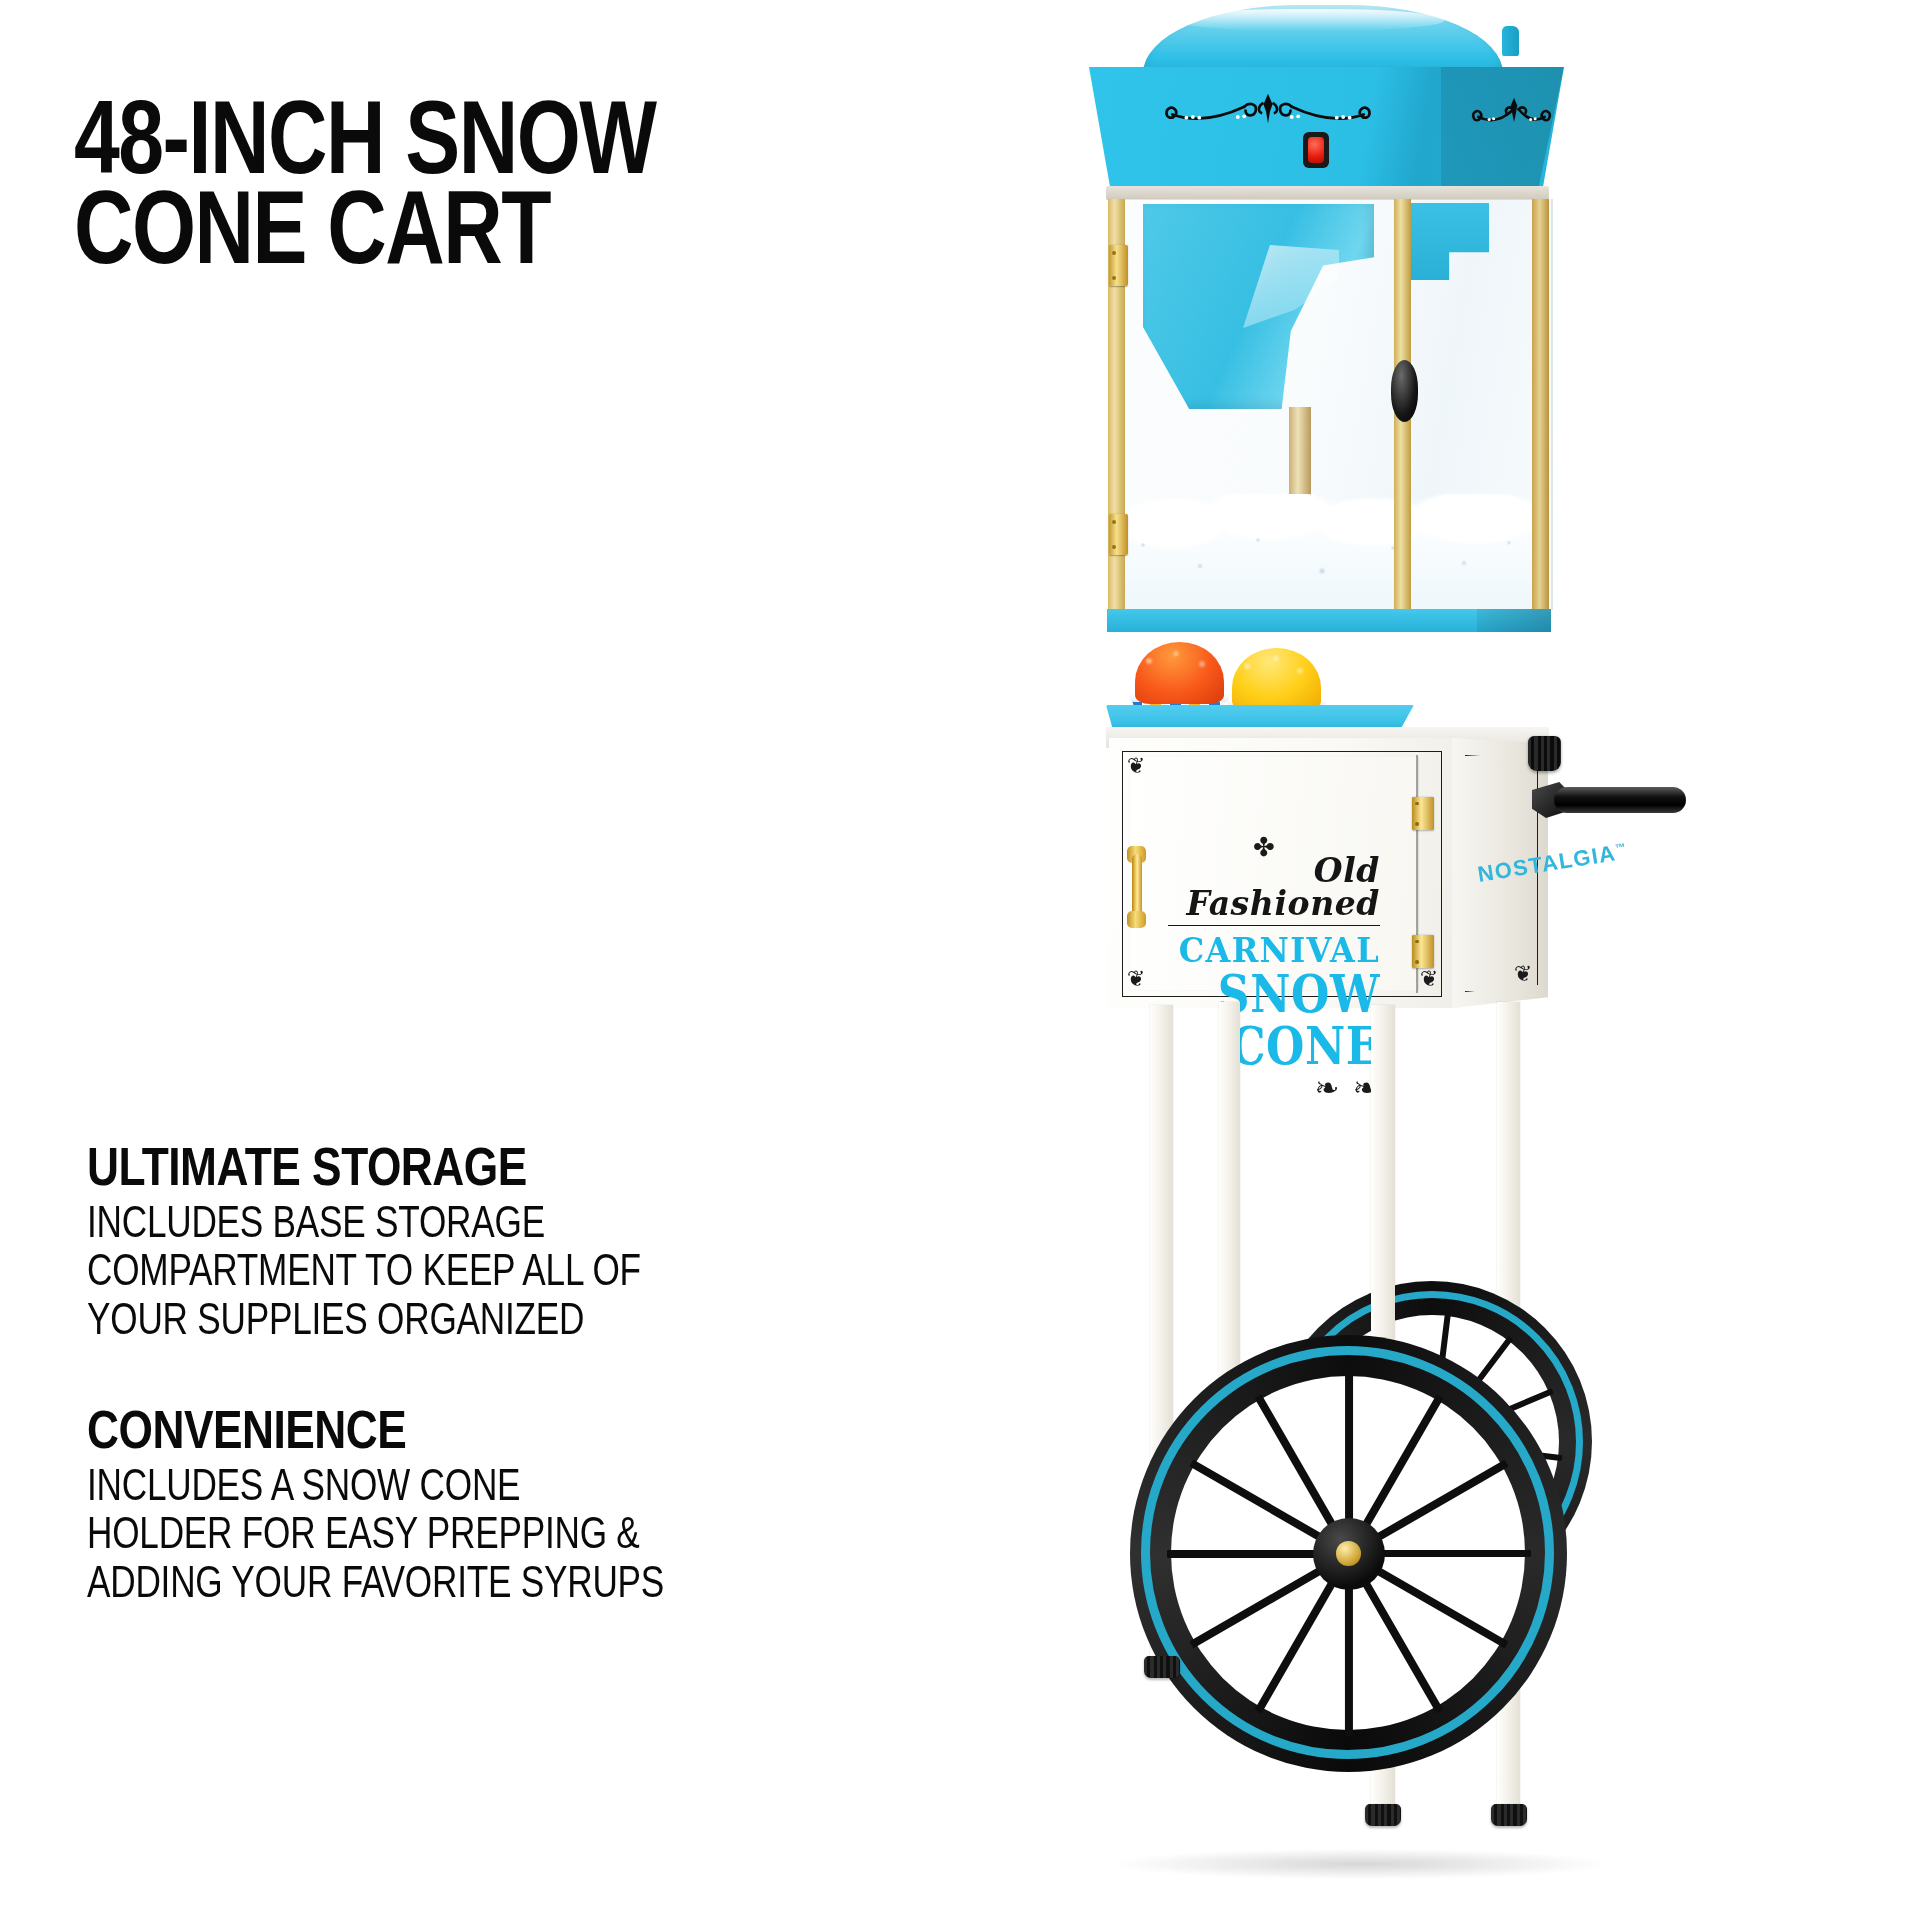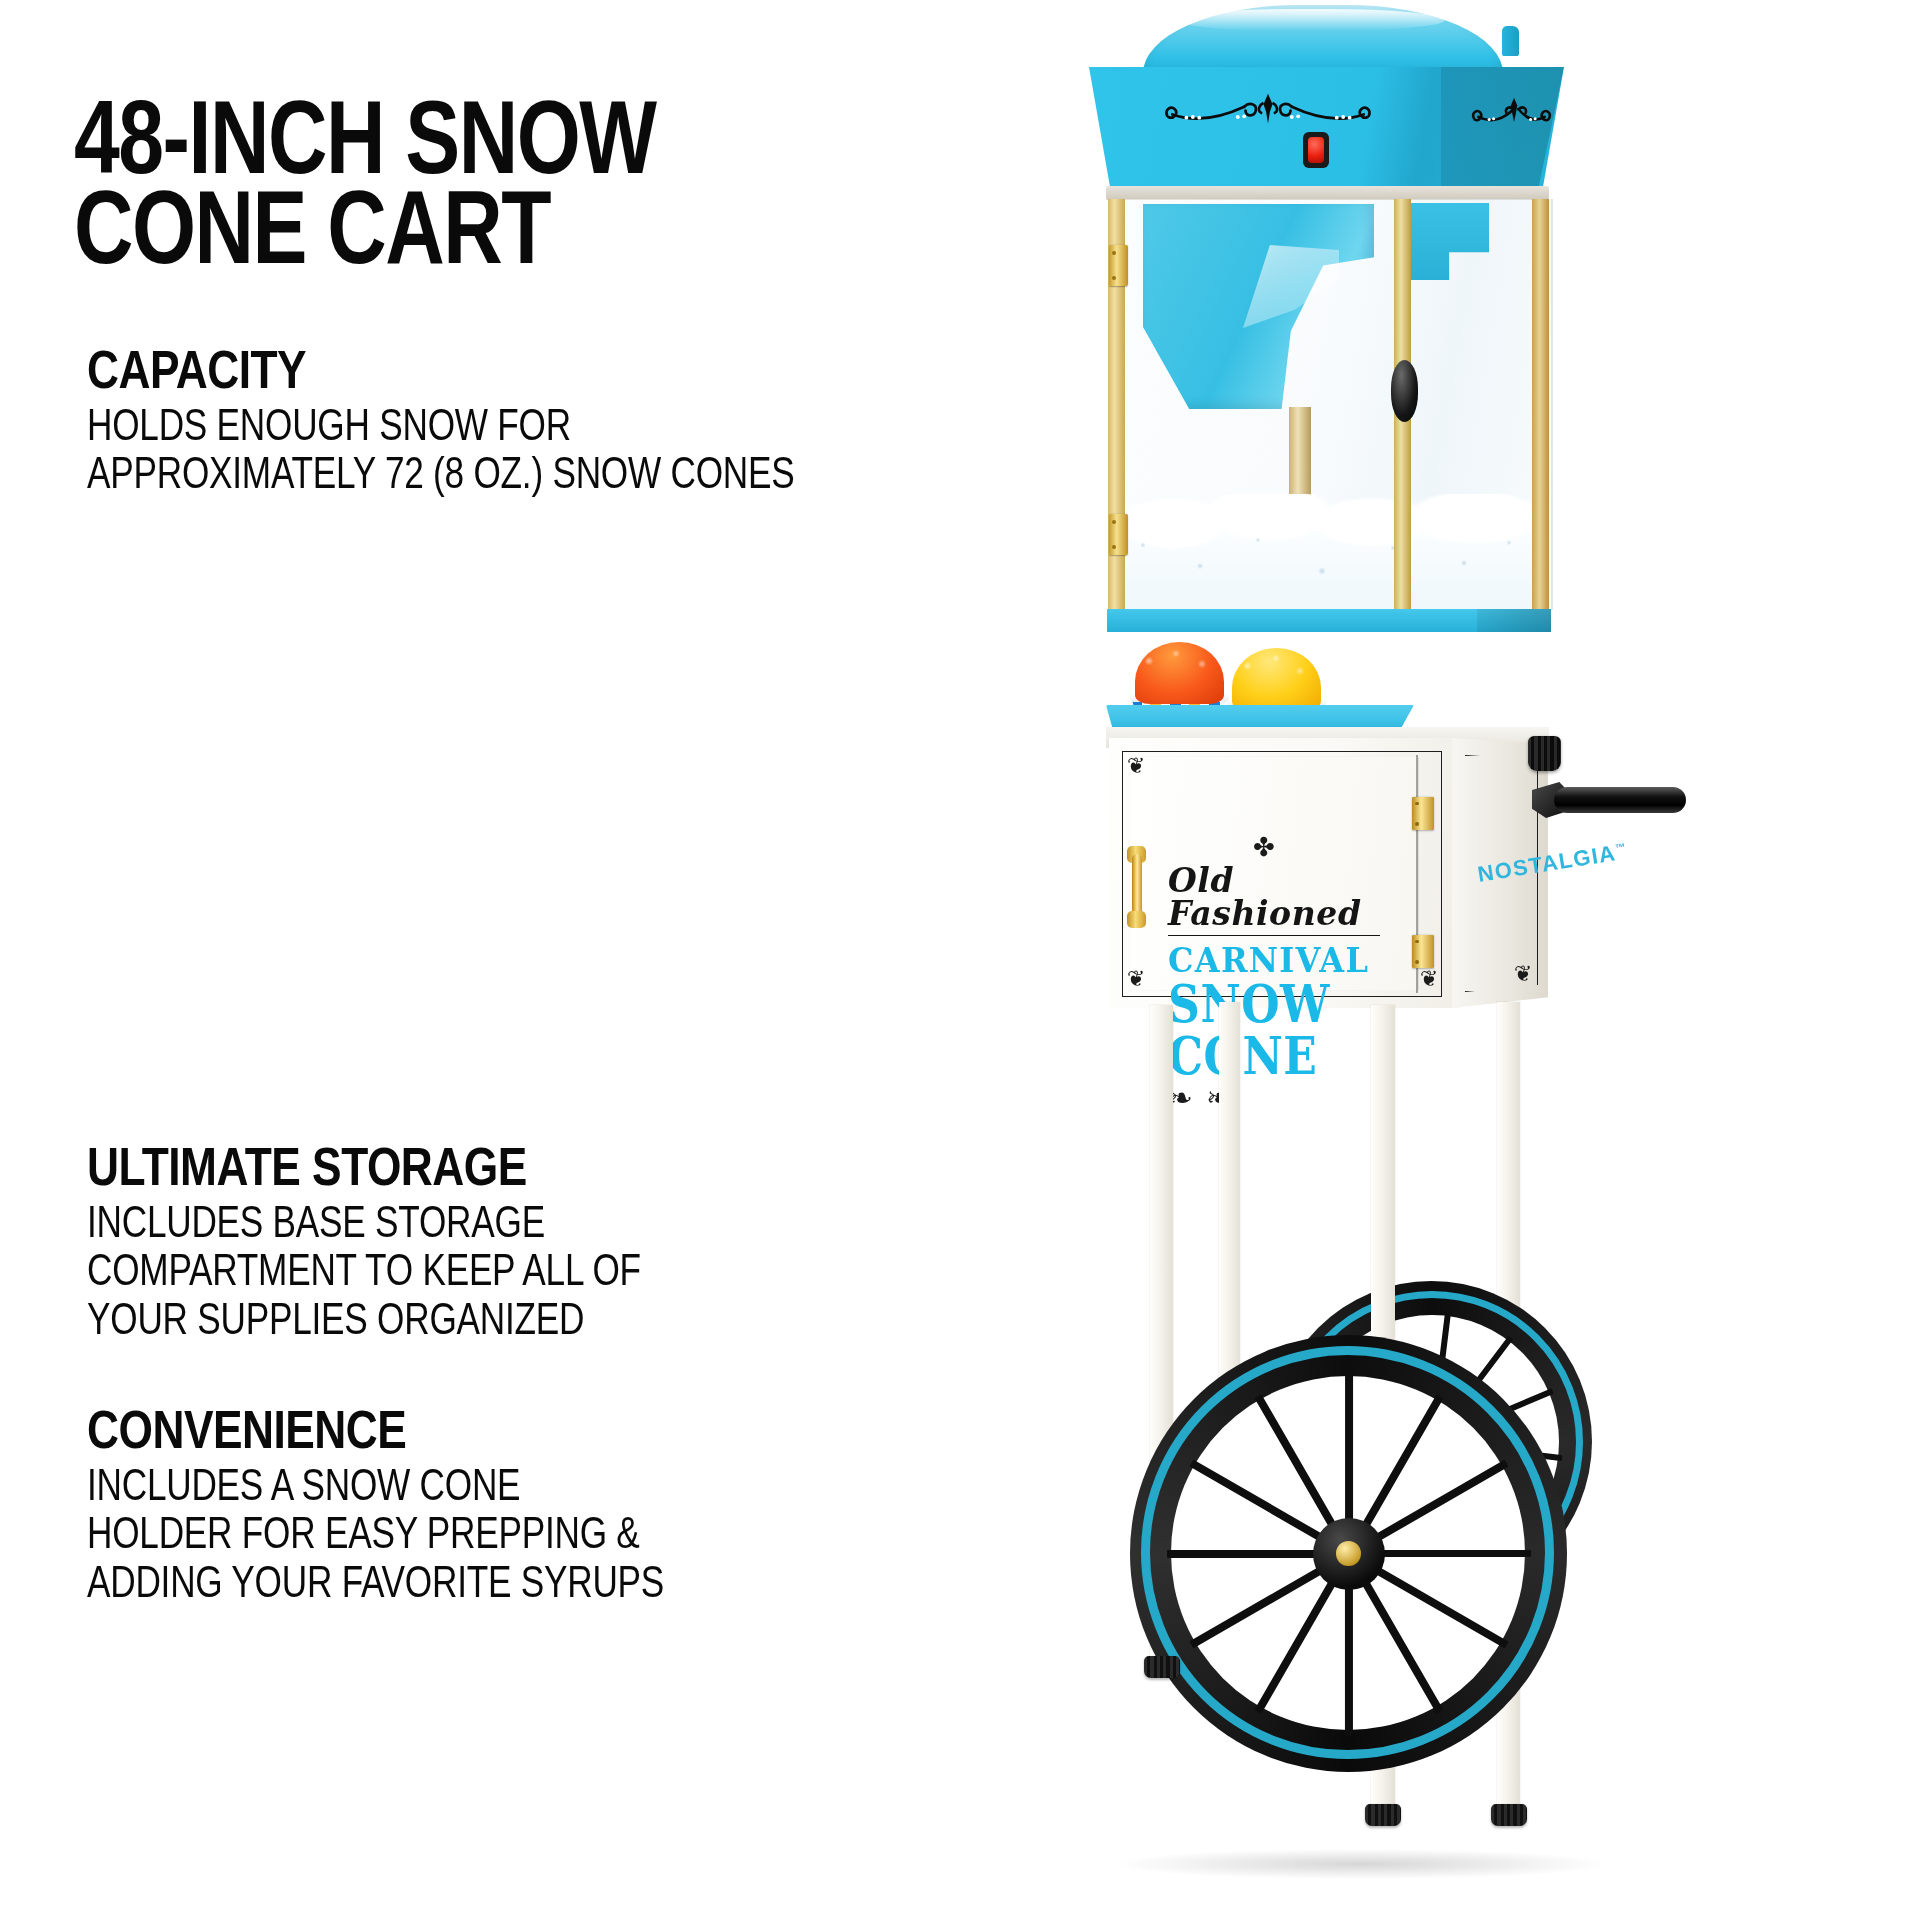--- a/index.html
+++ b/index.html
@@ -270,23 +270,22 @@
   }
   #cab-hinge-t{top:797px;}
   #cab-hinge-b{top:935px;}
   .cab-hinge::before,.cab-hinge::after{
     content:"";position:absolute;width:3.9px;height:3.9px;border-radius:50%;
     background:#8e6a0d;left:3.2px;
   }
   .cab-hinge::before{top:4.5px;}
   .cab-hinge::after{bottom:4.5px;}
   #logo{
-    position:absolute;left:205px;top:854px;width:212px;text-align:left;
+    position:absolute;left:205px;top:854px;width:212px;text-align:right;
     line-height:1;
-    margin-top:10px;
   }
   #logo-old{
     font-family:"DejaVu Serif",serif;font-style:italic;font-weight:bold;
     font-size:33px;color:#151515;letter-spacing:0.6px;
     border-bottom:1.9px solid #151515;padding-bottom:5.1px;display:inline-block;
   }
   #logo-carnival{
     font-family:"DejaVu Serif",serif;font-weight:bold;
     font-size:32px;color:#1bb9e8;letter-spacing:1.3px;margin-top:7.7px;
     transform:scaleY(1.05);
@@ -407,25 +406,20 @@
   }
 </style>
 </head>
 <body>
 
 <div id="text-col">
 
   <h1 id="page-title">48-INCH SNOW
 CONE CART</h1>
 
-  <div class="feature" id="feature-0">
-    <div class="f-head">CAPACITY</div>
-    <div class="f-body">HOLDS ENOUGH SNOW FOR
-APPROXIMATELY 72 (8 OZ.) SNOW CONES</div>
-  </div>
 
 
 
   <div class="feature" id="feature-4">
     <div class="f-head">CONVENIENCE</div>
     <div class="f-body">INCLUDES A SNOW CONE
 HOLDER FOR EASY PREPPING &amp;
 ADDING YOUR FAVORITE SYRUPS</div>
   </div>
 

